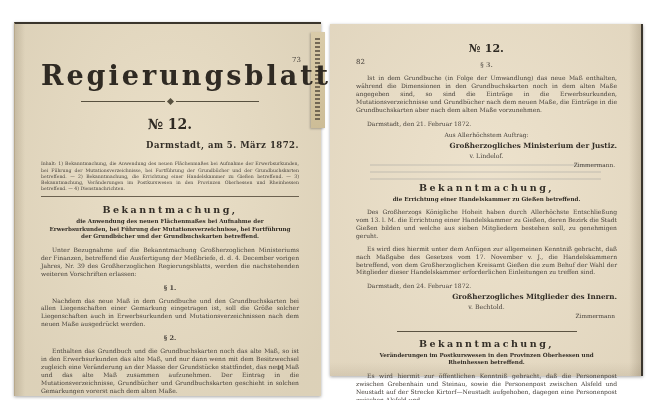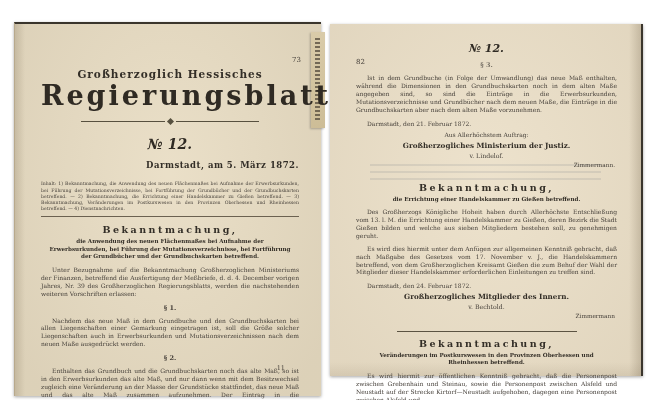--- a/index.html
+++ b/index.html
@@ -65,21 +65,21 @@
     letter-spacing:1px;margin-top:8px;
   }
   .masthead-title{
     text-align:center;font-weight:bold;font-size:27px;color:#2f2a23;
     letter-spacing:3px;margin-top:2px;line-height:1.05;
   }
   .orn-divider{display:flex;align-items:center;justify-content:center;margin:9px 40px 0 40px;}
   .orn-divider .line{flex:1;height:1px;background:#57503f;}
   .orn-divider .gem{width:5px;height:5px;background:#57503f;transform:rotate(45deg);margin:0 3px;}
   .issue-no{
-    text-align:center;font-weight:bold;font-size:14px;color:#2f2a23;margin-top:12px;font-style:italic;
+    text-align:center;font-weight:bold;font-size:14px;color:#2f2a23;margin-top:12px;
   }
   .dateline-main{
     text-align:right;font-weight:bold;font-size:8.5px;color:var(--ink-strong);
     margin-top:8px;letter-spacing:0.5px;
   }
   .inhalt{
     margin-top:11px;font-size:4.6px;line-height:1.35;text-align:justify;
     color:var(--ink);padding-bottom:4px;border-bottom:0.5px solid #6b6150;
   }
   .ann-heading{
@@ -92,42 +92,41 @@
   }
   .para{
     font-size:6px;line-height:1.32;text-align:justify;text-indent:11px;
     color:var(--ink);margin-top:5px;
   }
   .sec-label{
     text-align:center;font-size:6.5px;font-weight:bold;color:var(--ink);margin-top:6px;
   }
   .date-left{font-size:6px;margin-top:6px;text-indent:11px;}
   .sig-center{text-align:center;font-size:6px;margin-top:4px;}
-  .sig-ministry{text-align:center;font-weight:bold;font-size:7.2px;margin-top:3px;color:var(--ink-strong);}
+  .sig-ministry{text-align:right;font-weight:bold;font-size:7.2px;margin-top:3px;color:var(--ink-strong);}
   .sig-minister{text-align:center;font-size:6.2px;margin-top:2px;}
   .sig-secretary{text-align:right;font-size:5.8px;margin-top:3px;padding-right:2px;}
   .short-rule{width:180px;height:0.5px;background:#5b5342;margin:12px auto 0 auto;}
   .sheet-sig{position:absolute;bottom:24px;right:36px;font-size:6.5px;color:var(--ink);}
   .bleed{
     position:absolute;left:40px;right:40px;top:140px;height:18px;opacity:0.10;
     background:repeating-linear-gradient(180deg,#3a4a66 0 2px,transparent 2px 7px);
     filter:blur(0.6px);pointer-events:none;
   }
 </style>
 </head>
 <body>
 
 <div class="page page-left">
   <div class="pgnum pgnum-left">73</div>
   <div class="tab">
     <div class="tab-ink"></div>
   </div>
 
   <div class="content-l">
-    <div class="masthead-line1">Großherzoglich Hessisches</div>
     <div class="masthead-title">Regierungsblatt.</div>
     <div class="orn-divider">
       <div class="line"></div>
       <div class="gem"></div>
       <div class="line"></div>
     </div>
     <div class="issue-no">№ 12.</div>
     <div class="dateline-main">Darmstadt, am 5. März 1872.</div>
     <div class="inhalt">Inhalt: 1) Bekanntmachung, die Anwendung des neuen Flächenmaßes bei Aufnahme der Erwerbsurkunden, bei Führung der Mutationsverzeichnisse, bei Fortführung der Grundbücher und der Grundbuchskarten betreffend. — 2) Bekanntmachung, die Errichtung einer Handelskammer zu Gießen betreffend. — 3) Bekanntmachung, Veränderungen im Postkurswesen in den Provinzen Oberhessen und Rheinhessen betreffend. — 4) Dienstnachrichten.</div>
 

